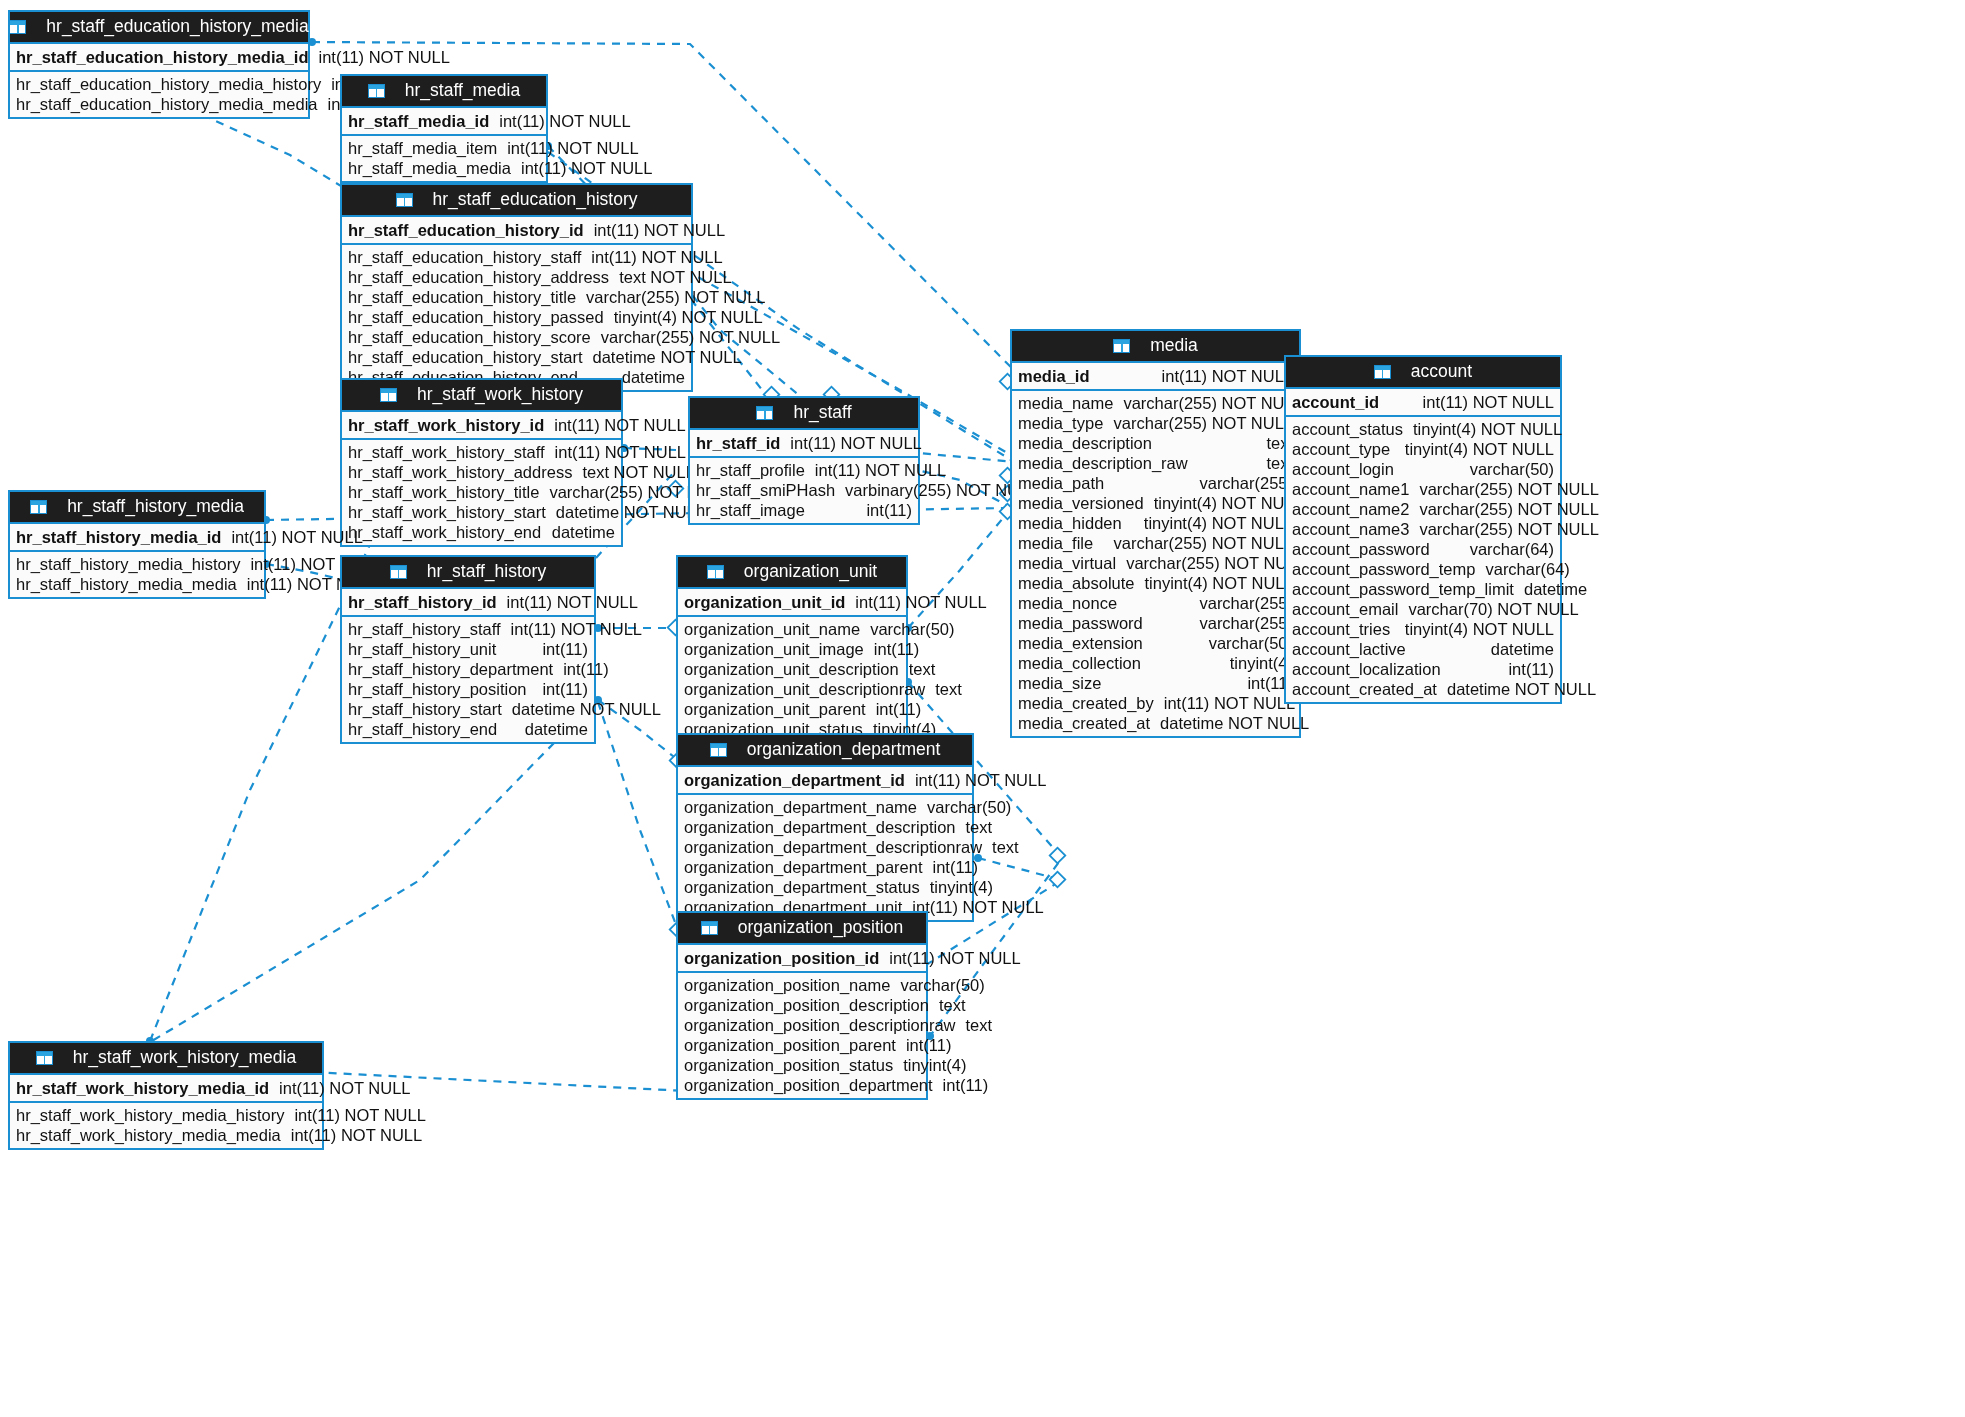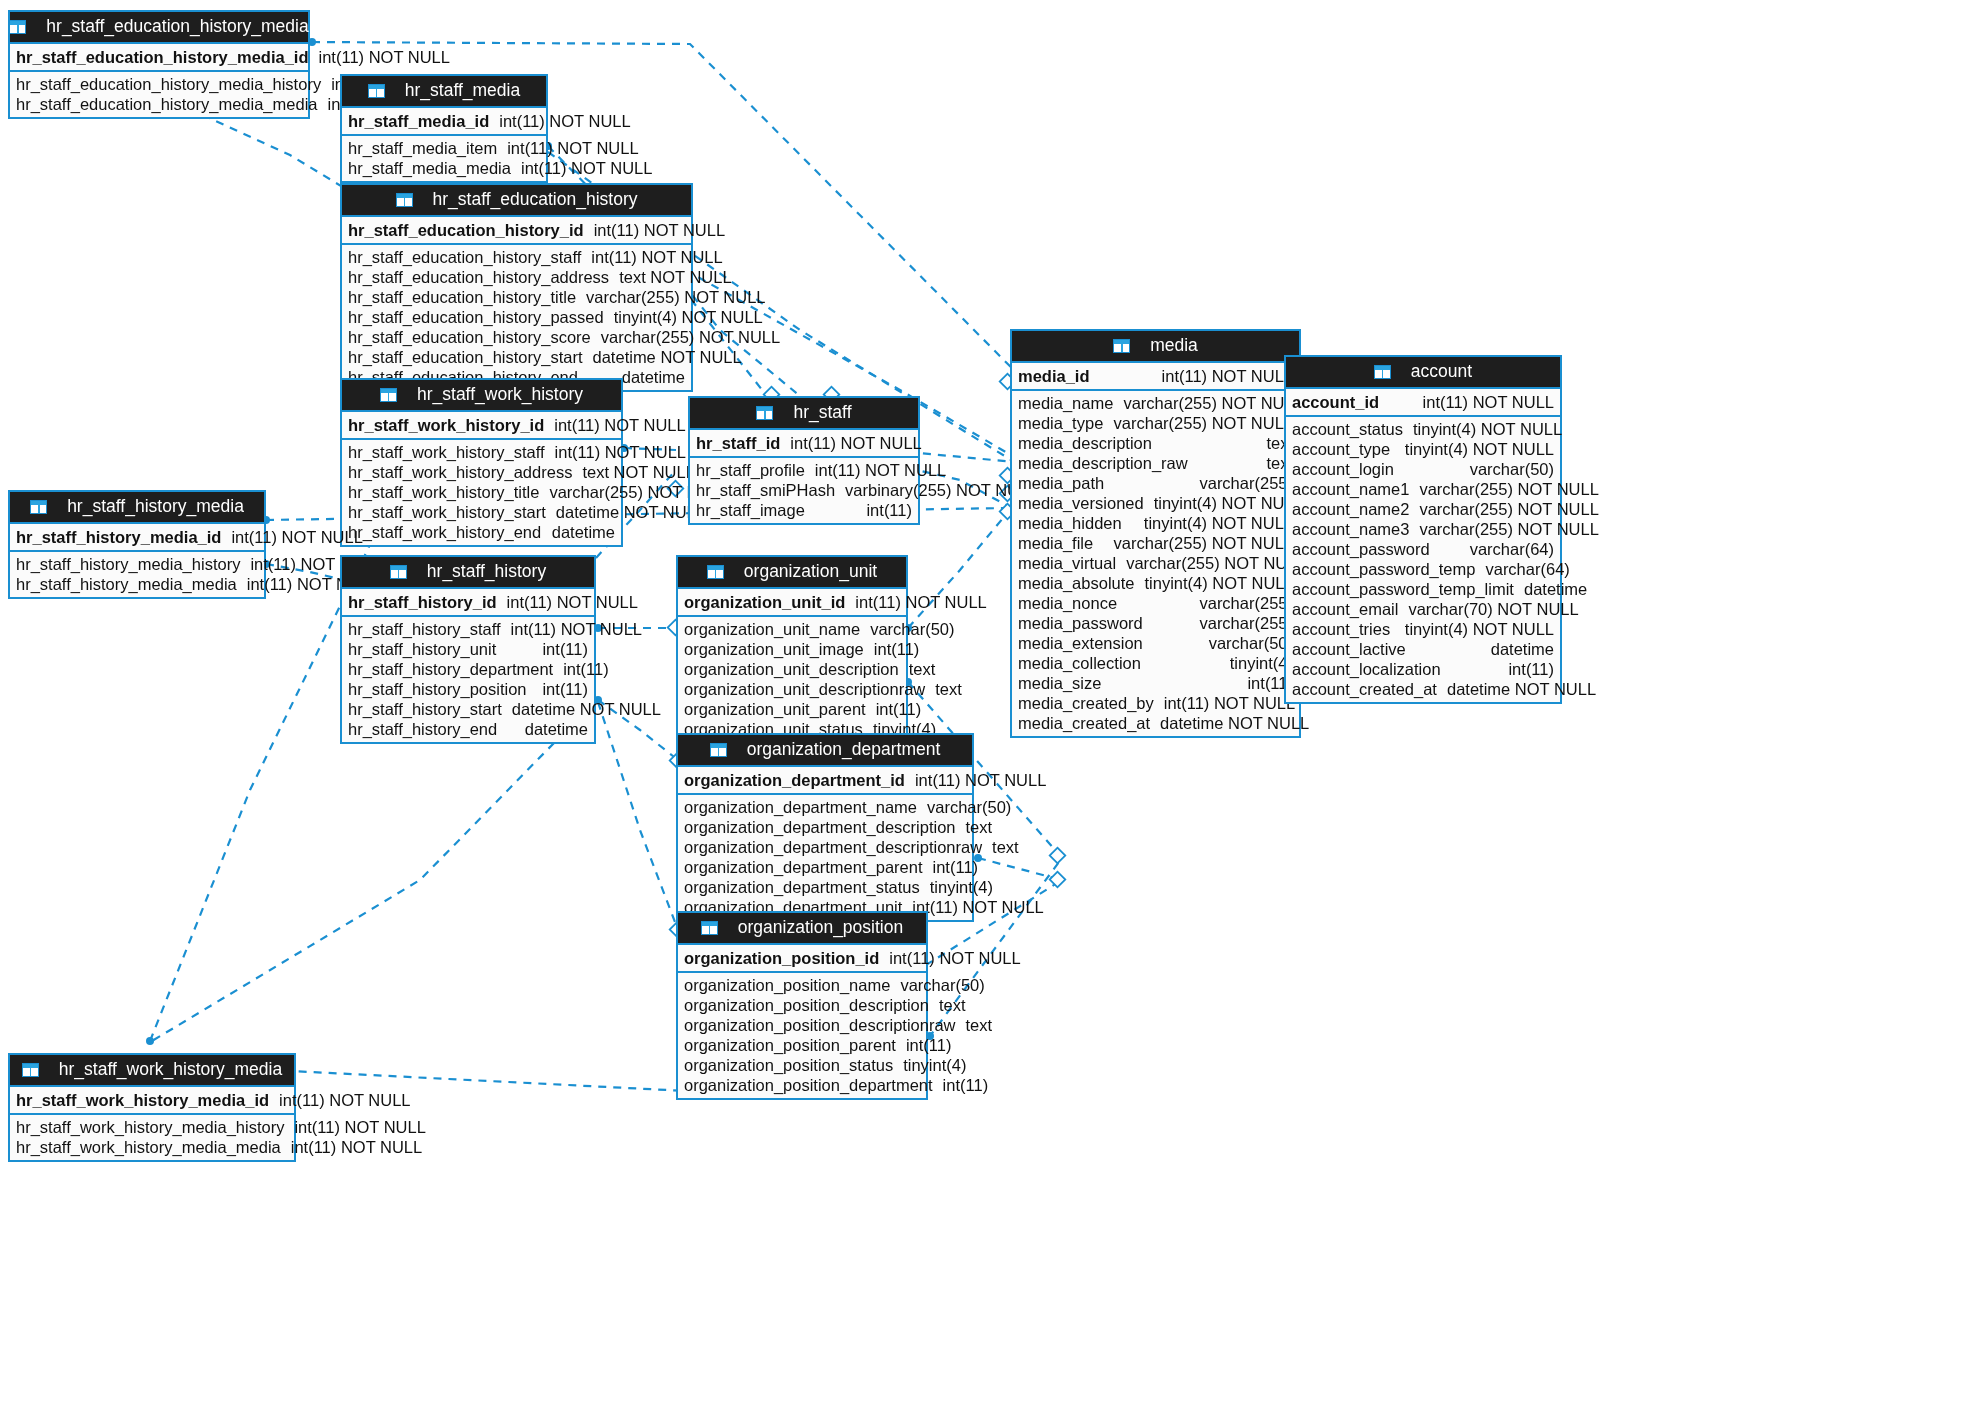--- a/index.html
+++ b/index.html
@@ -669,21 +669,21 @@
         <div class="col-row">
           <span class="col-name">organization_position_status</span>
           <span class="col-type">tinyint(4)</span>
         </div>
         <div class="col-row">
           <span class="col-name">organization_position_department</span>
           <span class="col-type">int(11)</span>
         </div>
       </div>
     </div>
-    <div class="entity" style="left: 8px; top: 1041px; width: 288px; margin-top: 12px;">
+    <div class="entity" style="left: 8px; top: 1041px; width: 316px;">
       <div class="entity-header">
         <span class="tbl-icon"></span>
         <span>hr_staff_work_history_media</span>
       </div>
       <div class="pk-row">
         <div class="col-row">
           <span class="col-name">hr_staff_work_history_media_id</span>
           <span class="col-type">int(11) NOT NULL</span>
         </div>
       </div>

